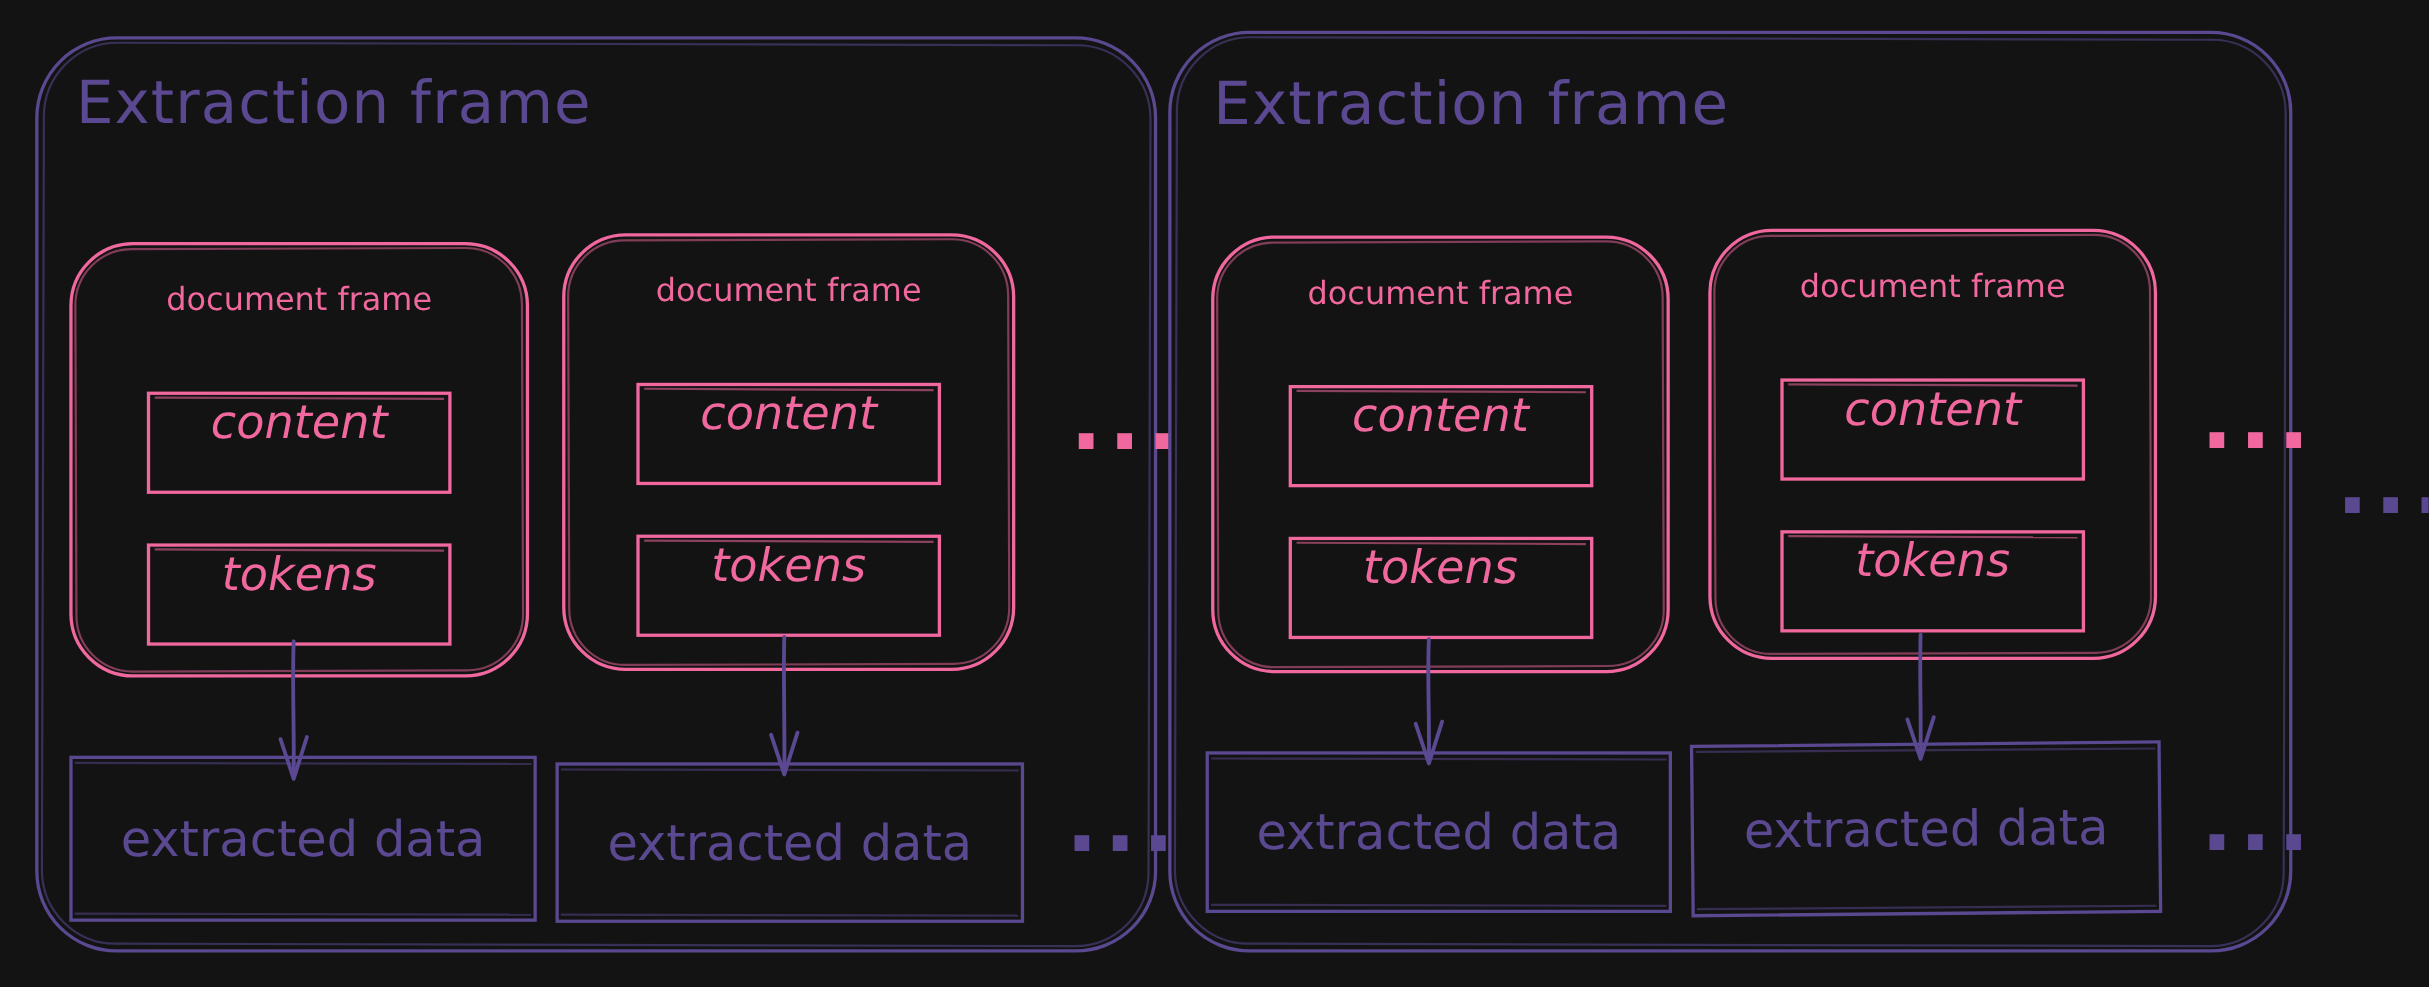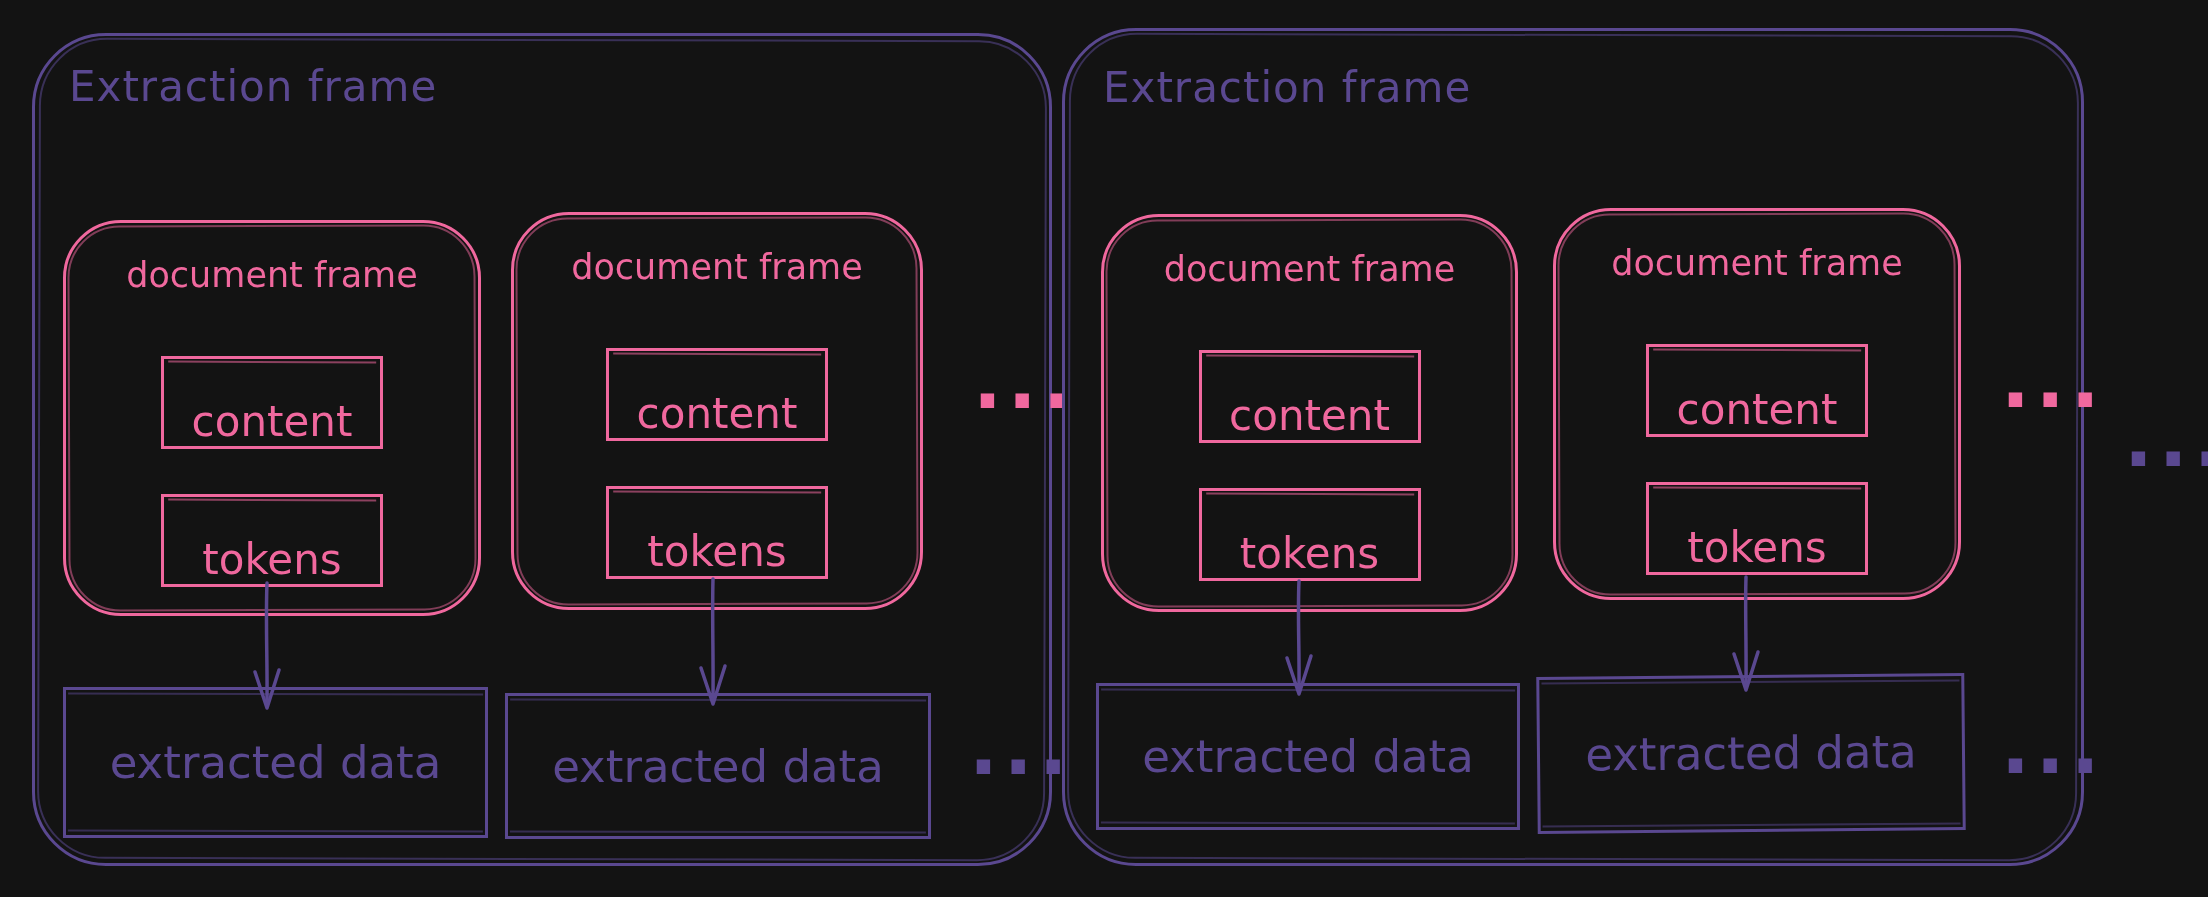--- a/index.html
+++ b/index.html
@@ -27,21 +27,21 @@
     content:"";position:absolute;inset:3px;
     border:2px solid var(--purple);
     border-radius:68px;opacity:.55;
     transform:rotate(.15deg);
     pointer-events:none;
   }
   .frame-1{left:32px;top:33px;width:1020px;height:833px;}
   .frame-2{left:1062px;top:28px;width:1022px;height:838px;}
   .frame-label{
     position:absolute;left:34px;top:26px;
-    font-size:42px;color:var(--purple);
+    font-size:54px;color:var(--purple);
     letter-spacing:1px;white-space:nowrap;
   }
   .frame-2 .frame-label{left:38px;top:32px;}
   
   .doc{
     position:absolute;
     border:3.5px solid var(--pink);
     border-radius:58px;
     color:var(--pink);
   }
@@ -52,28 +52,28 @@
     transform:rotate(-.2deg);
     pointer-events:none;
   }
   .doc-1a{left:28px;top:184px;width:418px;height:396px;}
   .doc-1b{left:476px;top:176px;width:412px;height:398px;}
   .doc-2a{left:36px;top:183px;width:417px;height:398px;}
   .doc-2b{left:488px;top:177px;width:408px;height:392px;}
   .doc-label{
     text-align:center;
     padding-top:32px;
-    font-size:35px;
+    font-size:29px;
     white-space:nowrap;
   }
   .ibox{
     position:absolute;left:50%;transform:translateX(-50%);
-    width:222px;height:93px;
+    width:277px;height:93px;
     border:3px solid var(--pink);
-    display:flex;align-items:flex-end;justify-content:center;
+    display:flex;align-items:flex-start;justify-content:center;font-style:italic;
   }
   .ibox::before{
     content:"";position:absolute;inset:2px 4px;
     border-top:2px solid var(--pink);
     opacity:.55;transform:rotate(.25deg);
     pointer-events:none;
   }
   .ibox.content{top:133px;}
   .ibox.tokens{top:271px;}
   .ibox-label{font-size:42px;color:var(--pink);white-space:nowrap;}

